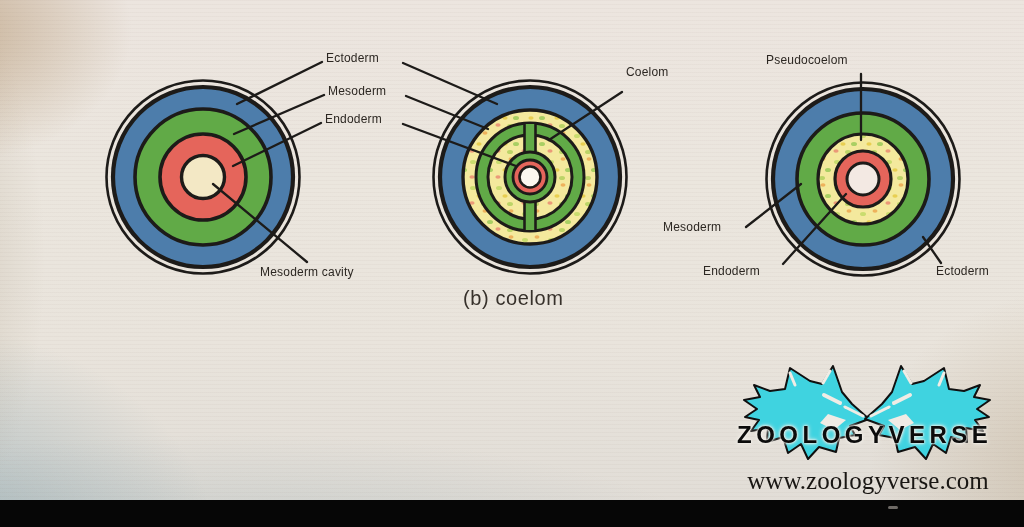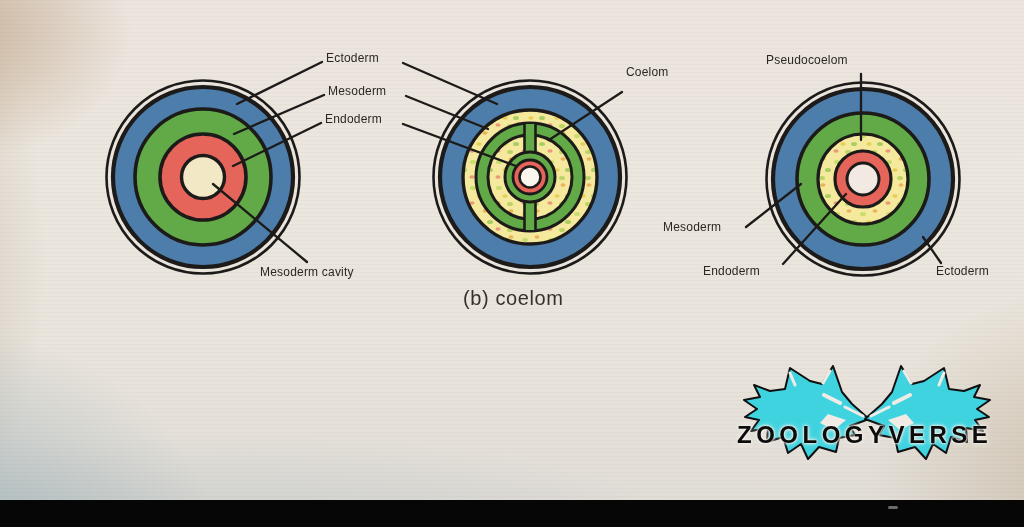--- a/index.html
+++ b/index.html
@@ -143,16 +143,17 @@
   <div class="lbl" style="left:626px;top:66px">Coelom</div>
   <div class="lbl" style="left:260px;top:266px">Mesoderm cavity</div>
   <div class="lbl" style="left:766px;top:54px">Pseudocoelom</div>
   <div class="lbl" style="left:663px;top:221px">Mesoderm</div>
   <div class="lbl" style="left:703px;top:265px">Endoderm</div>
   <div class="lbl" style="left:936px;top:265px">Ectoderm</div>
 
   <div class="cap" style="left:463px;top:288px">(b) coelom</div>
 
   <div class="logo-text">ZOOLOGYVERSE</div>
+  <div class="website">www.zoologyverse.com</div>
 
   <div class="bottom-bar"></div>
   <div class="bar-mark"></div>
 </div>
 
 </body></html>

